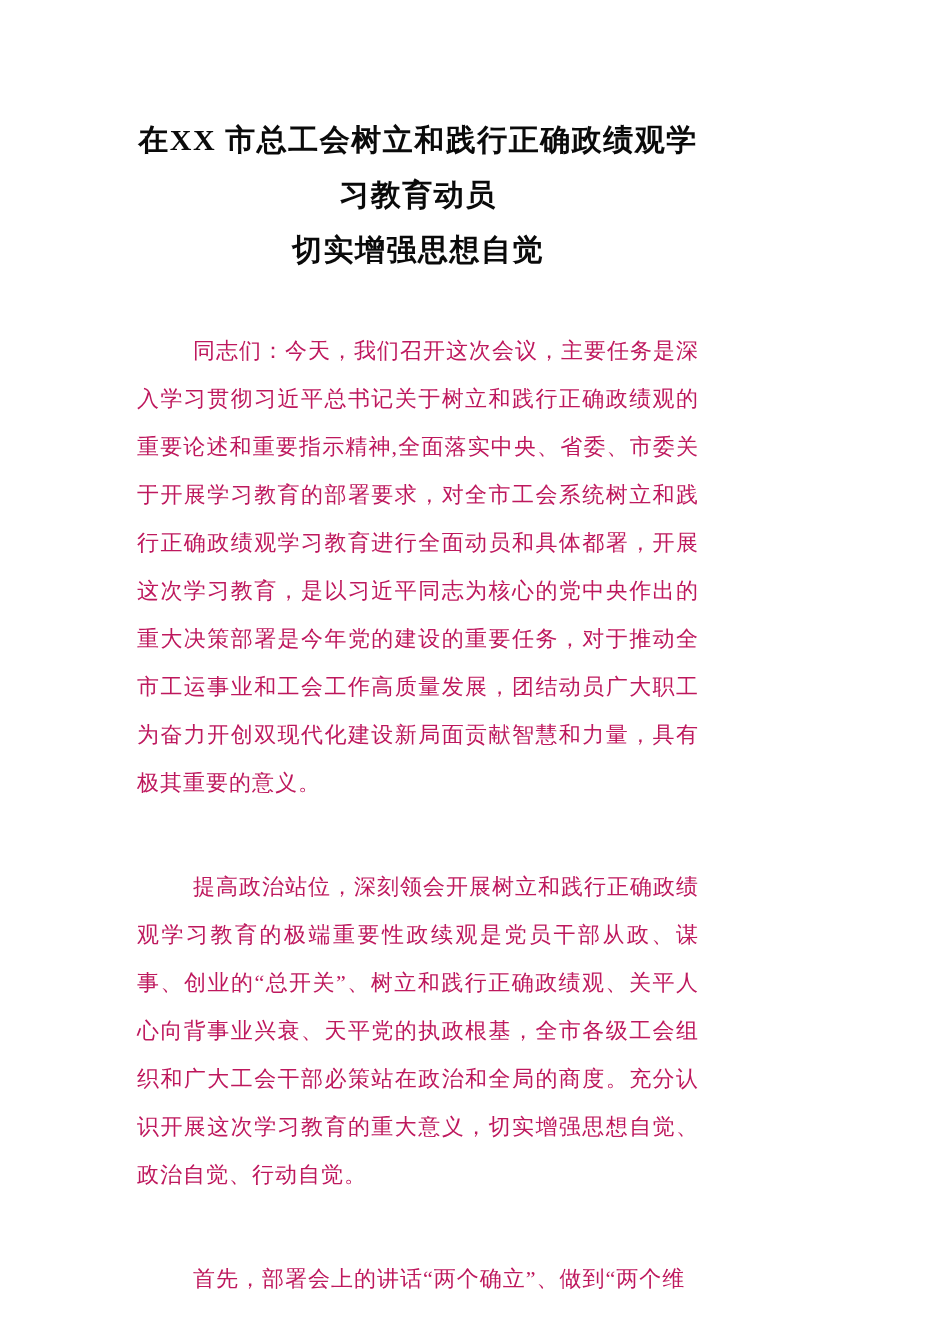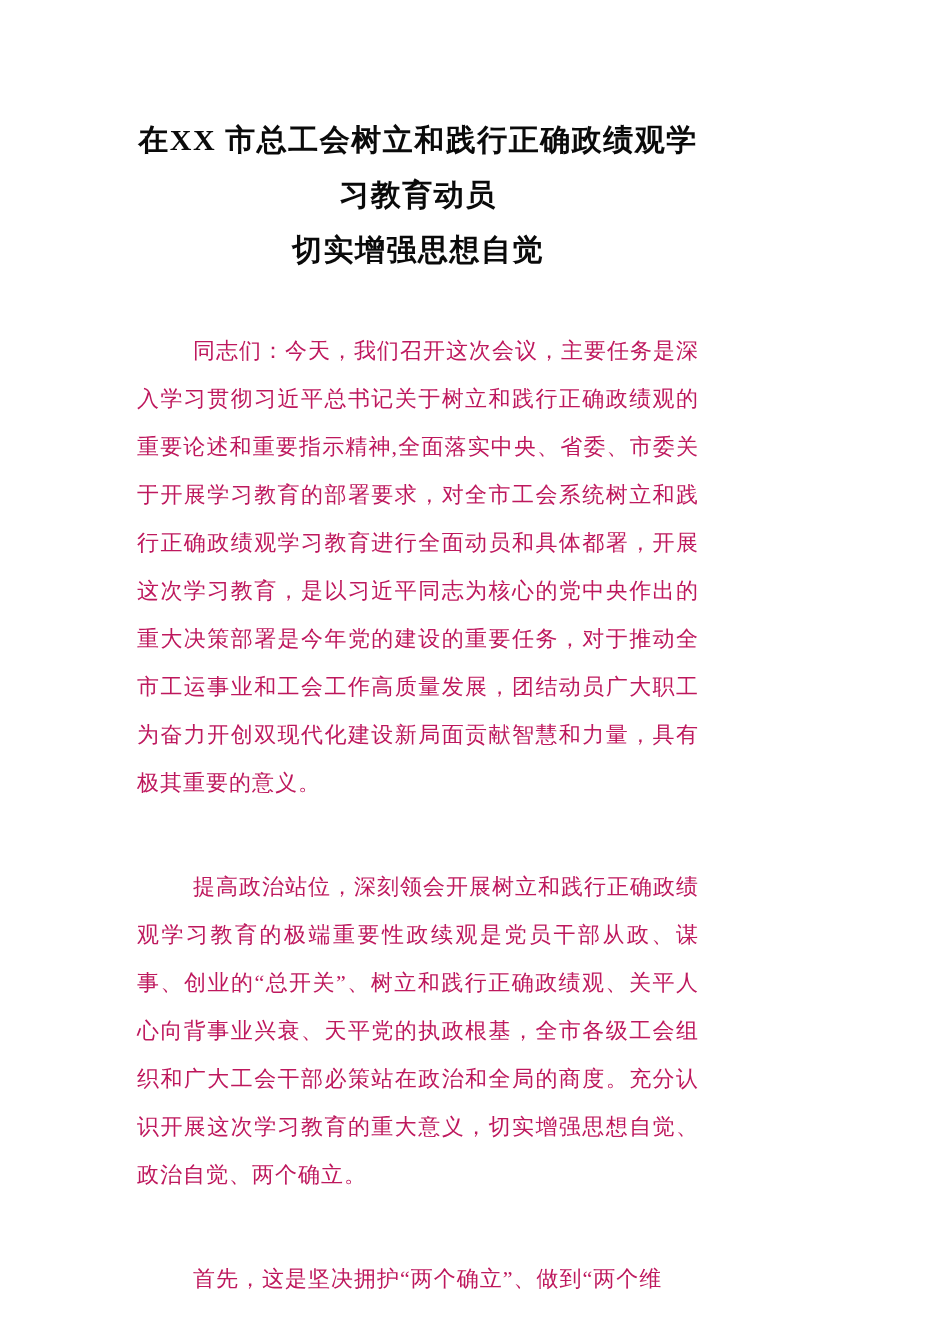--- a/index.html
+++ b/index.html
@@ -52,17 +52,17 @@
 
 <div class="doc-page">
 
   <h1 class="doc-title">
     <span class="title-line">在XX 市总工会树立和践行正确政绩观学习教育动员</span>
     <span class="title-line">切实增强思想自觉</span>
   </h1>
 
   <div class="doc-body">
     <p>同志们：今天，我们召开这次会议，主要任务是深入学习贯彻习近平总书记关于树立和践行正确政绩观的重要论述和重要指示精神,全面落实中央、省委、市委关于开展学习教育的部署要求，对全市工会系统树立和践行正确政绩观学习教育进行全面动员和具体都署，开展这次学习教育，是以习近平同志为核心的党中央作出的重大决策部署是今年党的建设的重要任务，对于推动全市工运事业和工会工作高质量发展，团结动员广大职工为奋力开创双现代化建设新局面贡献智慧和力量，具有极其重要的意义。</p>
-    <p>提高政治站位，深刻领会开展树立和践行正确政绩观学习教育的极端重要性政续观是党员干部从政、谋事、创业的“总开关”、树立和践行正确政绩观、关平人心向背事业兴衰、天平党的执政根基，全市各级工会组织和广大工会干部必策站在政治和全局的商度。充分认识开展这次学习教育的重大意义，切实增强思想自觉、政治自觉、两个确立。</p>
-    <p>首先，这是坚决拥护“两个确立”、做到“两个维</p>
+    <p>提高政治站位，深刻领会开展树立和践行正确政绩观学习教育的极端重要性政续观是党员干部从政、谋事、创业的“总开关”、树立和践行正确政绩观、关平人心向背事业兴衰、天平党的执政根基，全市各级工会组织和广大工会干部必策站在政治和全局的商度。充分认识开展这次学习教育的重大意义，切实增强思想自觉、政治自觉、行动自觉。</p>
+    <p>首先，部署会上的讲话“两个确立”、做到“两个维</p>
   </div>
 
 </div>
 
 </body></html>

